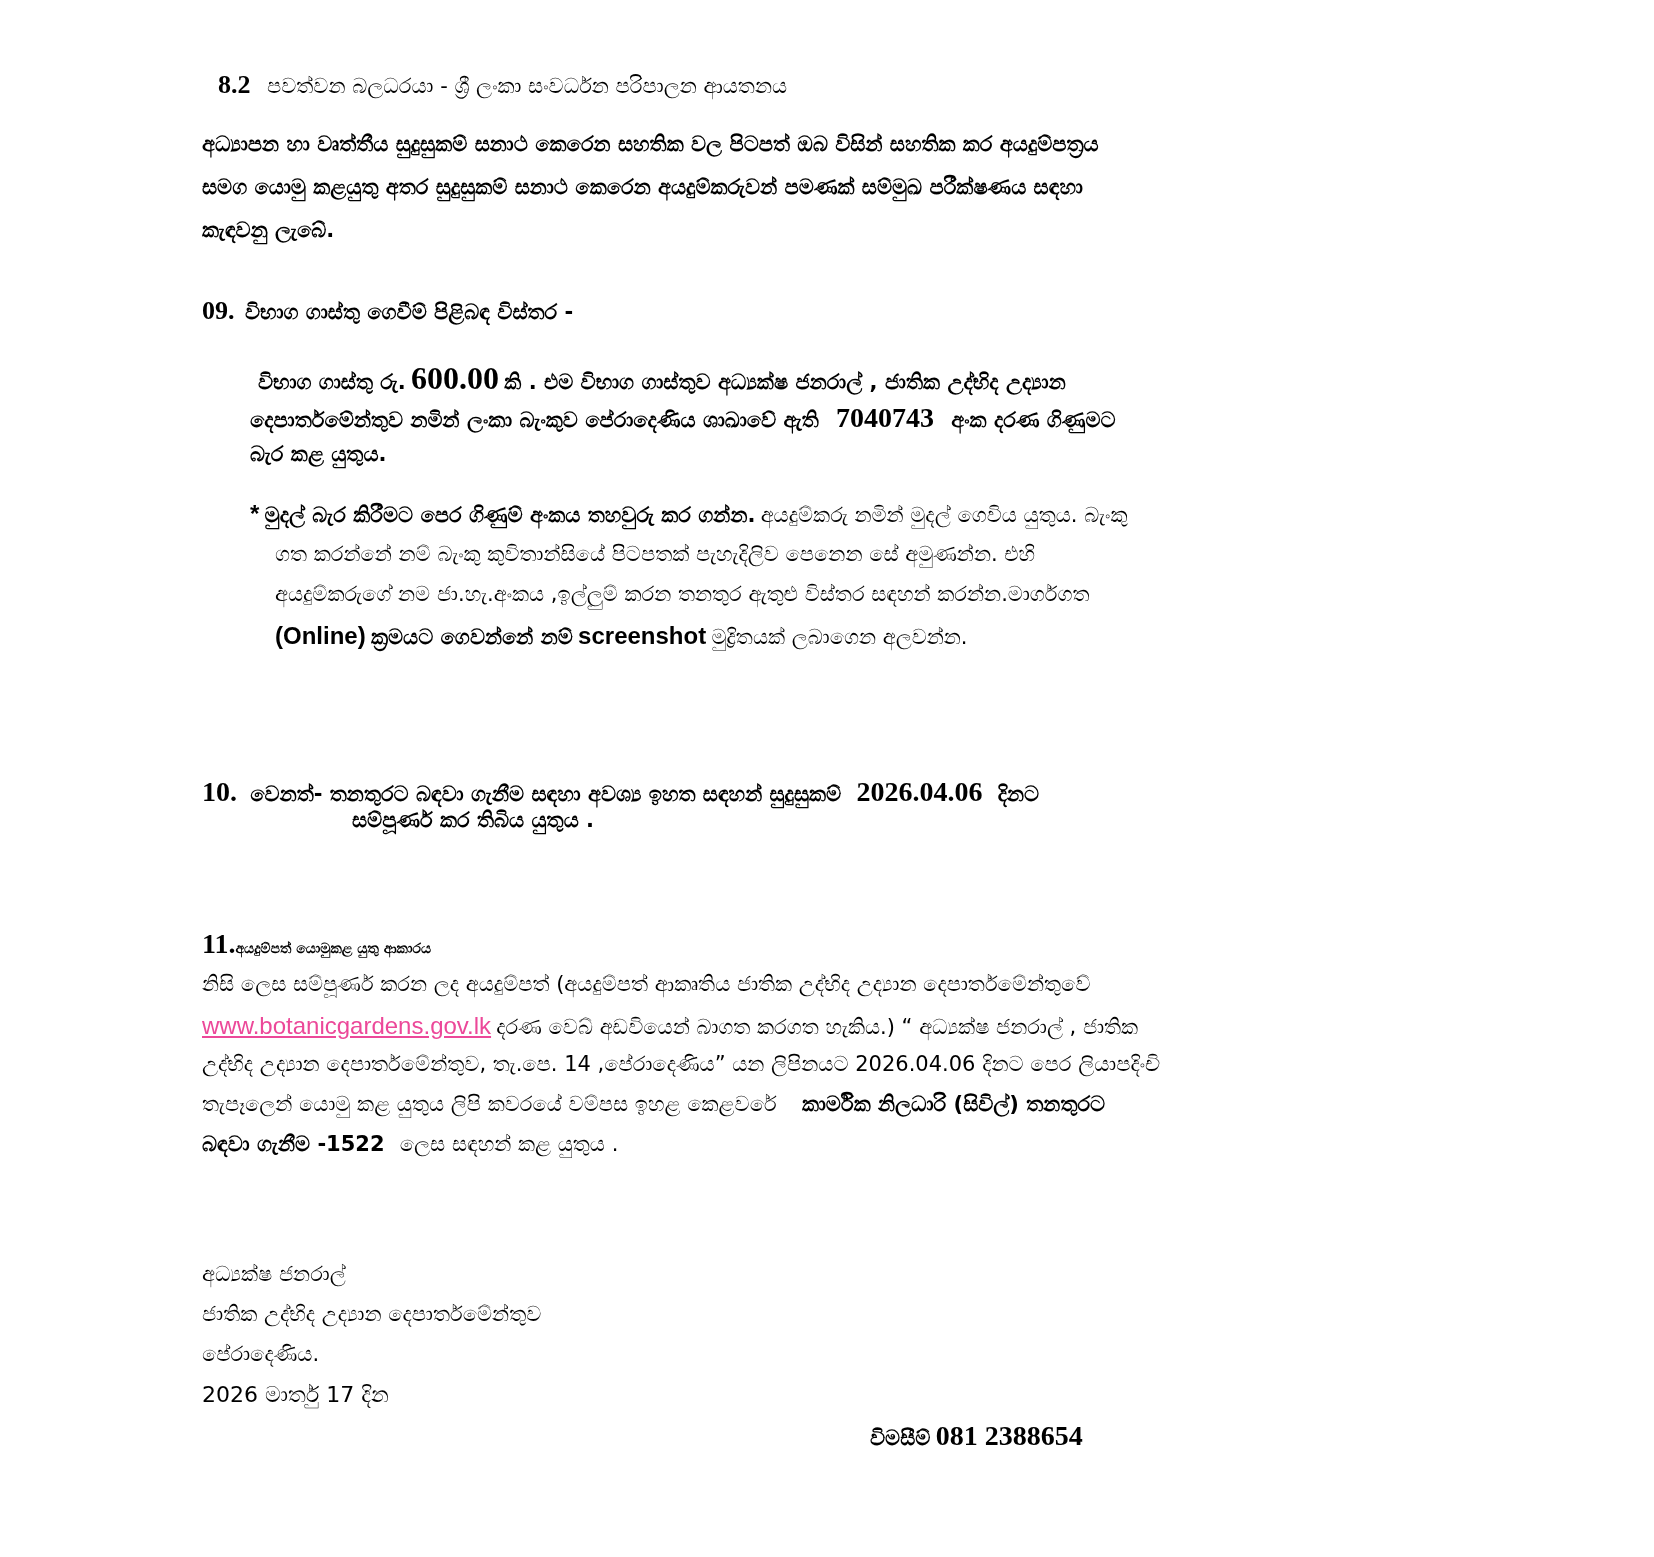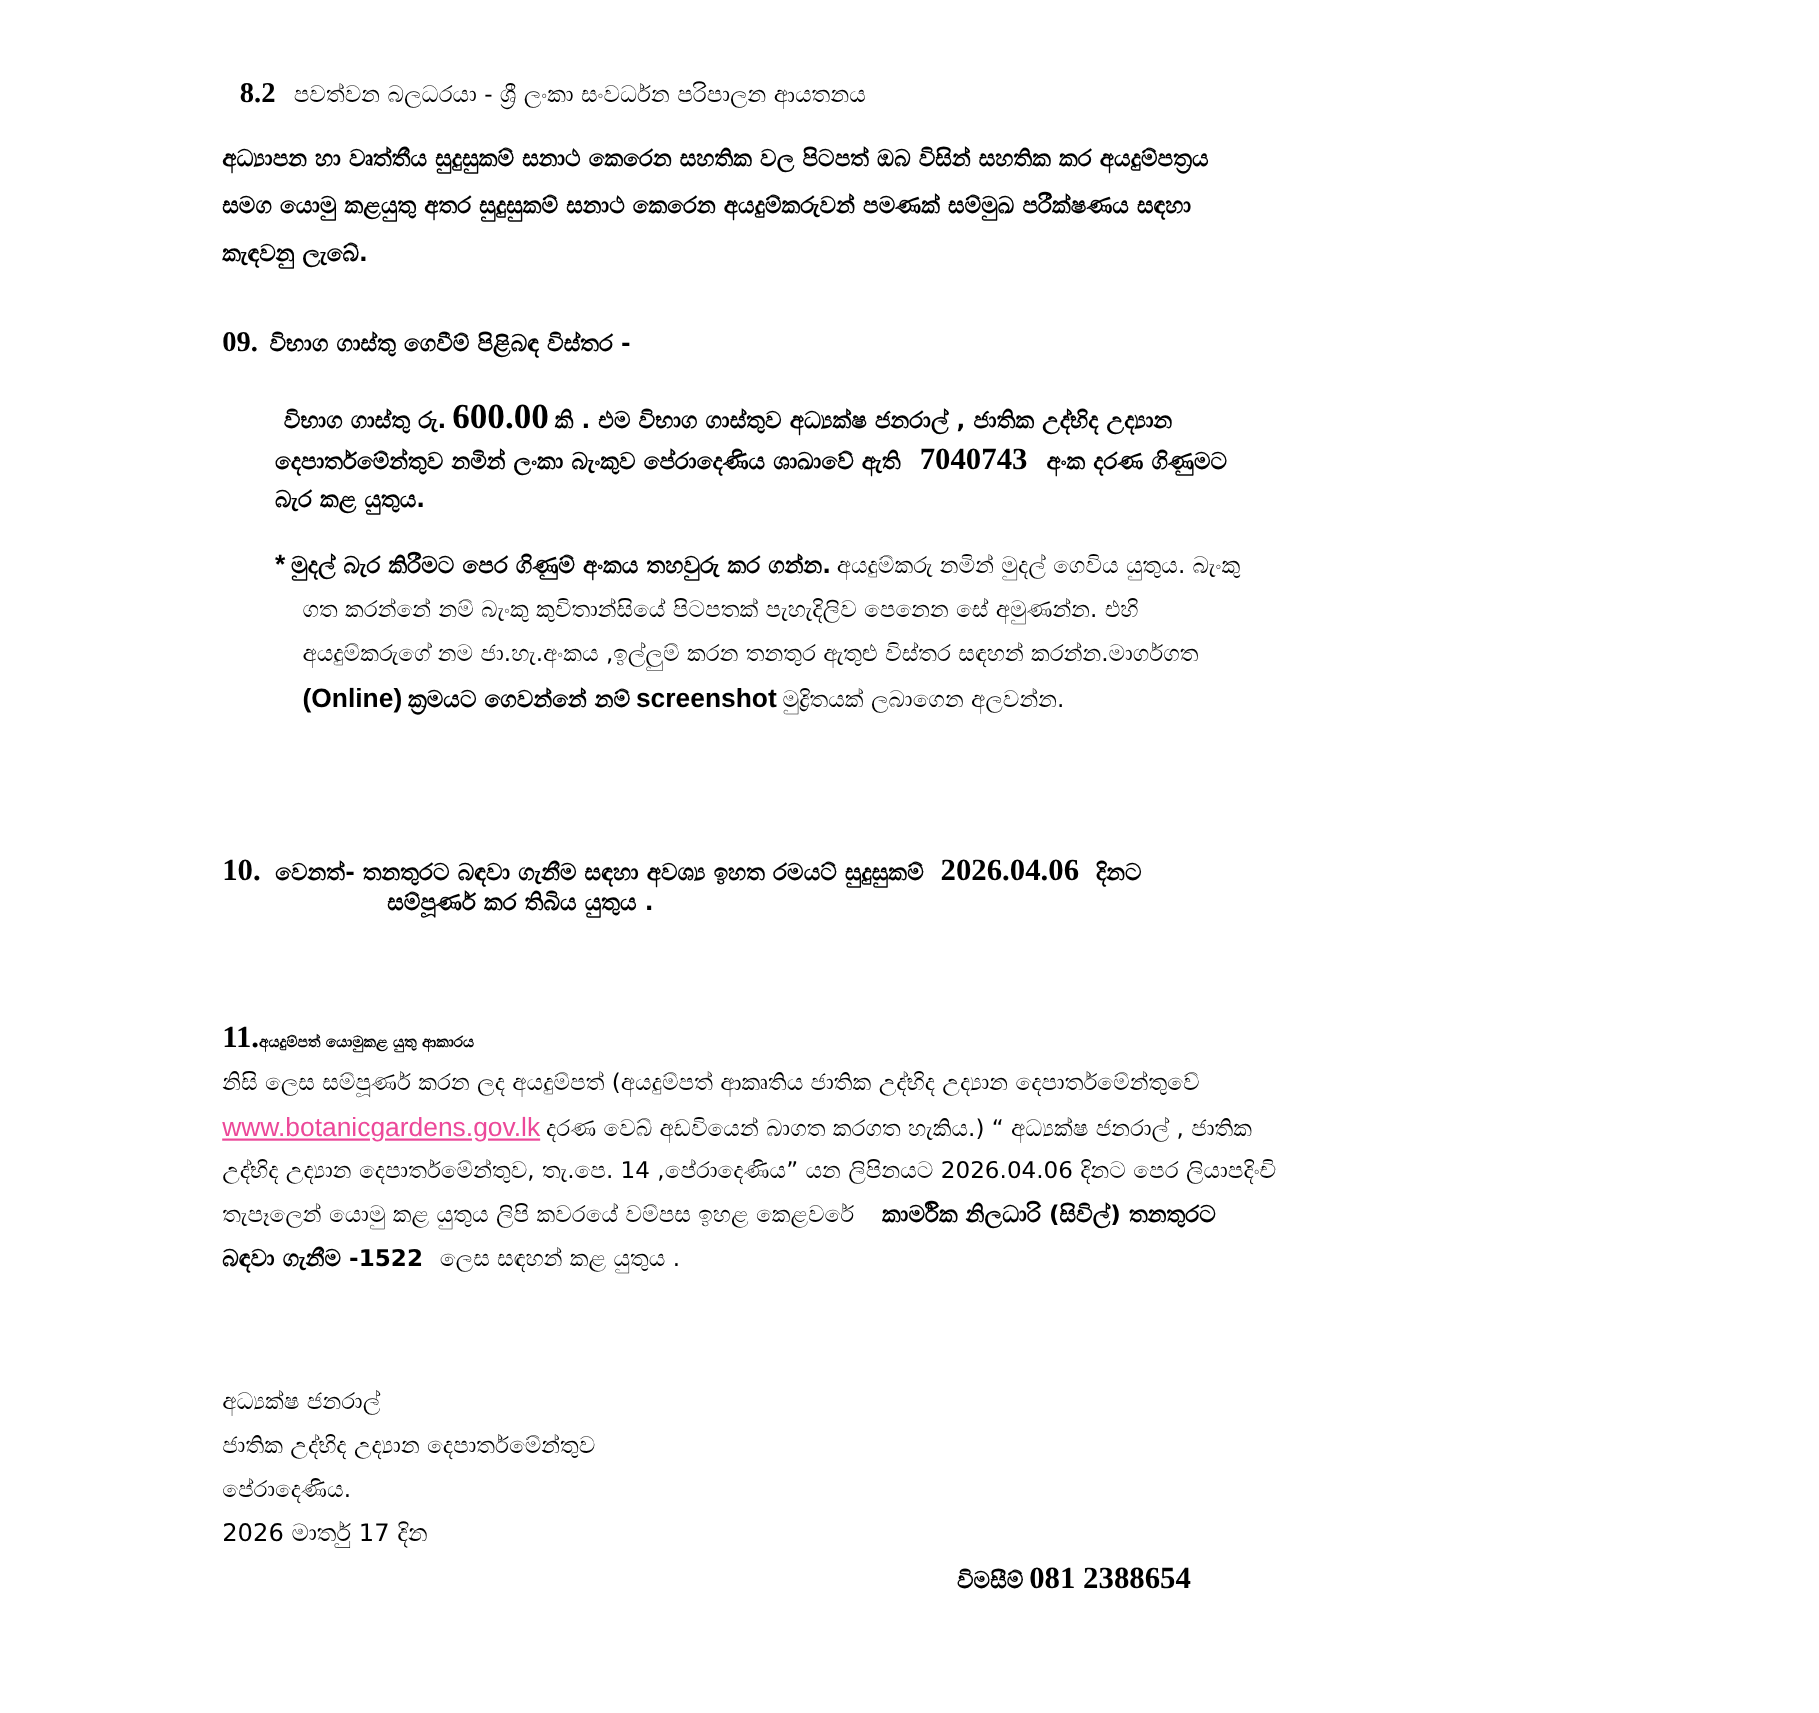--- a/index.html
+++ b/index.html
@@ -58,21 +58,21 @@
   <div class="abs" style="left:275px; top:622px; font-size:21px;">
     <span class="sans-b" style="font-size:24px;">(Online)</span>
     <span class="si b">ක්‍රමයට ගෙවන්නේ  නම්</span>
     <span class="sans-b" style="font-size:24px;">screenshot</span>
     <span class="si">මුද්‍රිතයක් ලබාගෙන අලවන්න.</span>
   </div>
 </div>
 
 <div class="abs" style="left:202px; top:776px; font-size:21px;">
   <span class="num" style="font-size:28px;">10.</span>
-  <span class="si b" style="margin-left:8px;">වෙනත්-  තනතුරට  බඳවා  ගැනීම  සඳහා  අවශ්‍ය  ඉහත  රමයට්  සුදුසුකම්</span>
+  <span class="si b" style="margin-left:8px;">වෙනත්-  තනතුරට  බඳවා  ගැනීම  සඳහා  අවශ්‍ය  ඉහත  සඳහන්  සුදුසුකම්</span>
   <span class="num" style="font-size:28px; margin:0 10px;">2026.04.06</span>
   <span class="si b">දිනට</span>
 </div>
 <div class="abs si b" style="left:352px; top:808px; font-size:21px;">සම්පූර්ණ  කර තිබිය යුතුය .</div>
 
 <div class="abs" style="left:202px; top:928px; font-size:28px;">
   <span class="num">11.</span><span class="si b" style="font-size:14px;">අයදුම්පත් යොමුකළ යුතු ආකාරය</span>
 </div>
 <div>
   <div class="abs si" style="left:202px; top:972px; font-size:21px;">නිසි  ලෙස  සම්පූර්ණ   කරන  ලද  අයදුම්පත්  (අයදුම්පත්  ආකෘතිය  ජාතික  උද්භිද  උද්‍යාන  දෙපාර්තමේන්තුවේ</div>

